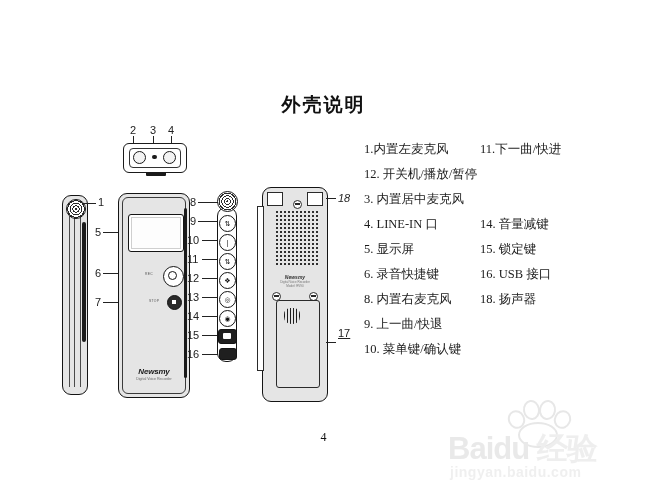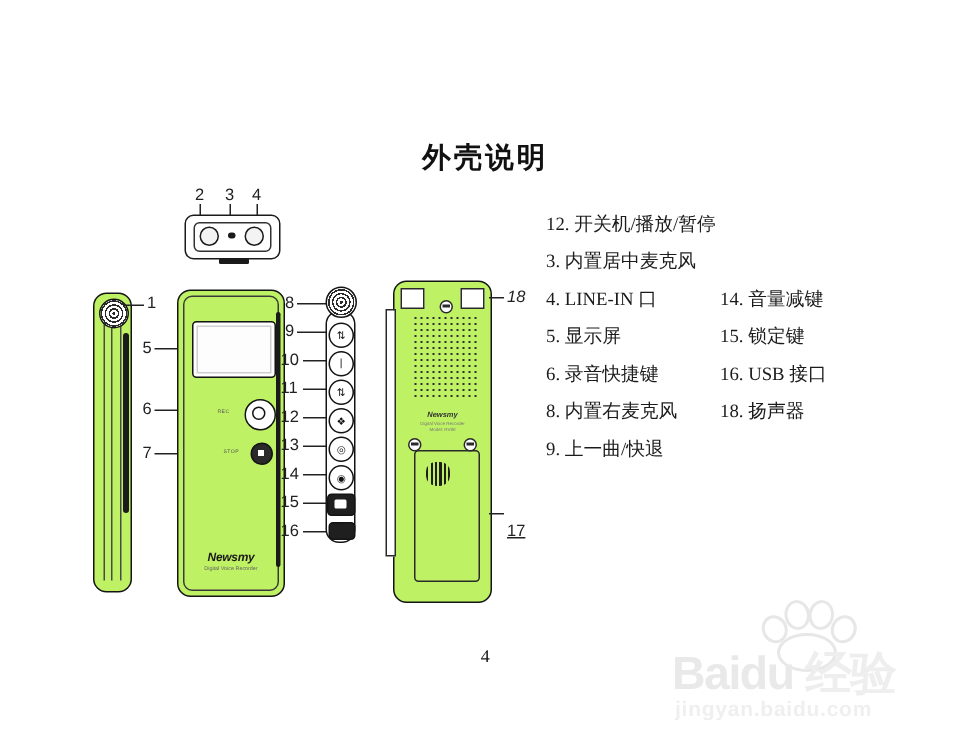--- a/index.html
+++ b/index.html
@@ -53,21 +53,21 @@
     background:#1a1a1a;top:11px;
   }
   .tv-foot{
     position:absolute;left:22px;bottom:-4px;width:20px;height:4px;
     background:#1a1a1a;border-radius:1px;
   }
 
   
   .dev{position:absolute;box-sizing:border-box;}
   .body-outer{
-    border:1.8px solid #141414;border-radius:9px;background:#bef264;
+    border:1.8px solid #141414;border-radius:9px;background:#e5e5e5;
   }
   .body-inner{
     position:absolute;border:1px solid #3a3a3a;border-radius:6px;
   }
 
   
   .sideL{left:22px;top:70px;width:26px;height:200px;}
   .sideL .stripe{position:absolute;top:7px;bottom:7px;width:1px;background:#4a4a4a;}
   .sideL .blackedge{
     position:absolute;right:1px;top:26px;width:4px;height:120px;background:#1b1b1b;border-radius:2px;
@@ -318,26 +318,30 @@
       </div>
       <div class="screw" style="left:9px;top:104px;"></div>
       <div class="screw" style="right:9px;top:104px;"></div>
       <div class="batt"></div>
       <div class="coil"></div>
       <div class="sideband"></div>
     </div>
 
     <div class="lbl" style="left:298px;top:68px;font-style:italic;">18</div>
     <div class="lead h" style="left:286px;top:73px;width:10px;"></div>
-    <div class="lbl" style="left:298px;top:224px;text-decoration:underline;">17</div>
+    <div class="lbl" style="left:298px;top:203px;text-decoration:underline;">17</div>
     <div class="lead h" style="left:286px;top:217px;width:10px;"></div>
 
   </div>
 
   <div class="legend">
+    <div class="row">
+      <div class="c1">1.内置左麦克风</div>
+      <div class="c2">11.下一曲/快进</div>
+    </div>
     <div class="row">
       <div class="c2">12. 开关机/播放/暂停</div>
     </div>
     <div class="row">
       <div class="c1">3. 内置居中麦克风</div>
     </div>
     <div class="row">
       <div class="c1">4. LINE-IN 口</div>
       <div class="c2">14. 音量减键</div>
     </div>
@@ -348,20 +352,24 @@
     <div class="row">
       <div class="c1">6. 录音快捷键</div>
       <div class="c2">16. USB 接口</div>
     </div>
     <div class="row">
       <div class="c1">8. 内置右麦克风</div>
       <div class="c2">18. 扬声器</div>
     </div>
     <div class="row">
       <div class="c1">9. 上一曲/快退</div>
+      <div class="c2"></div>
+    </div>
+    <div class="row">
+      <div class="c1">10. 菜单键/确认键</div>
       <div class="c2"></div>
     </div>
   </div>
 
   <div class="pageno">4</div>
 
   <div class="wm">
     <div class="paw">
       <span class="p1"></span>
       <span class="p2"></span>

